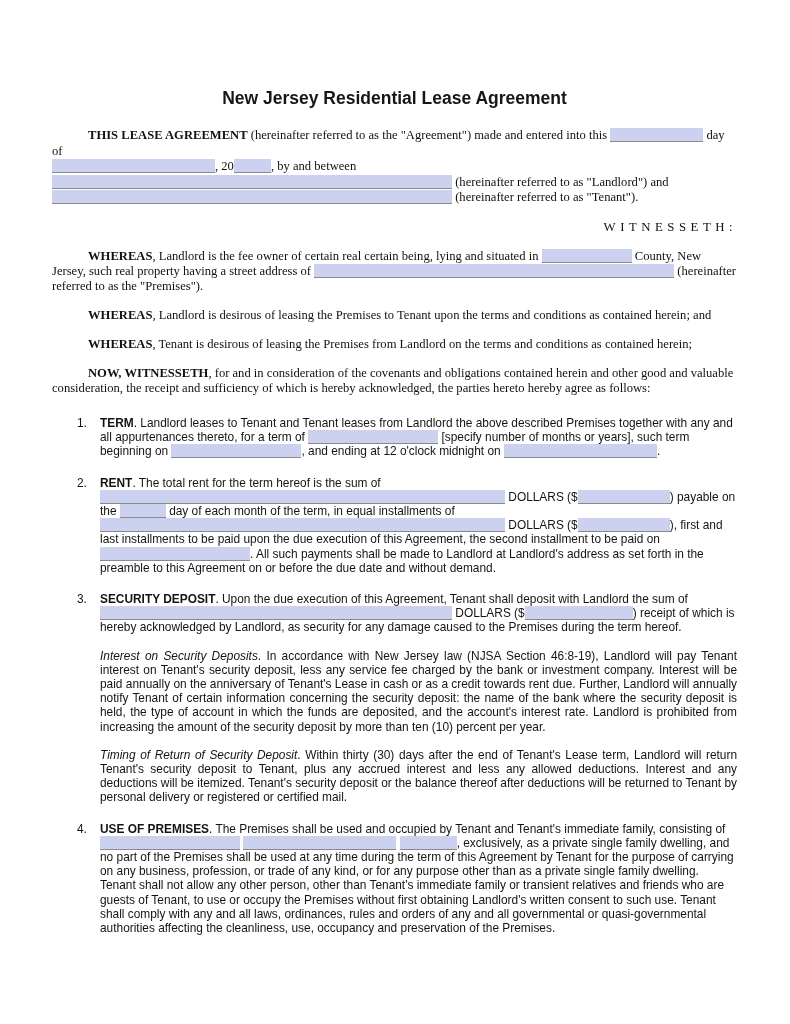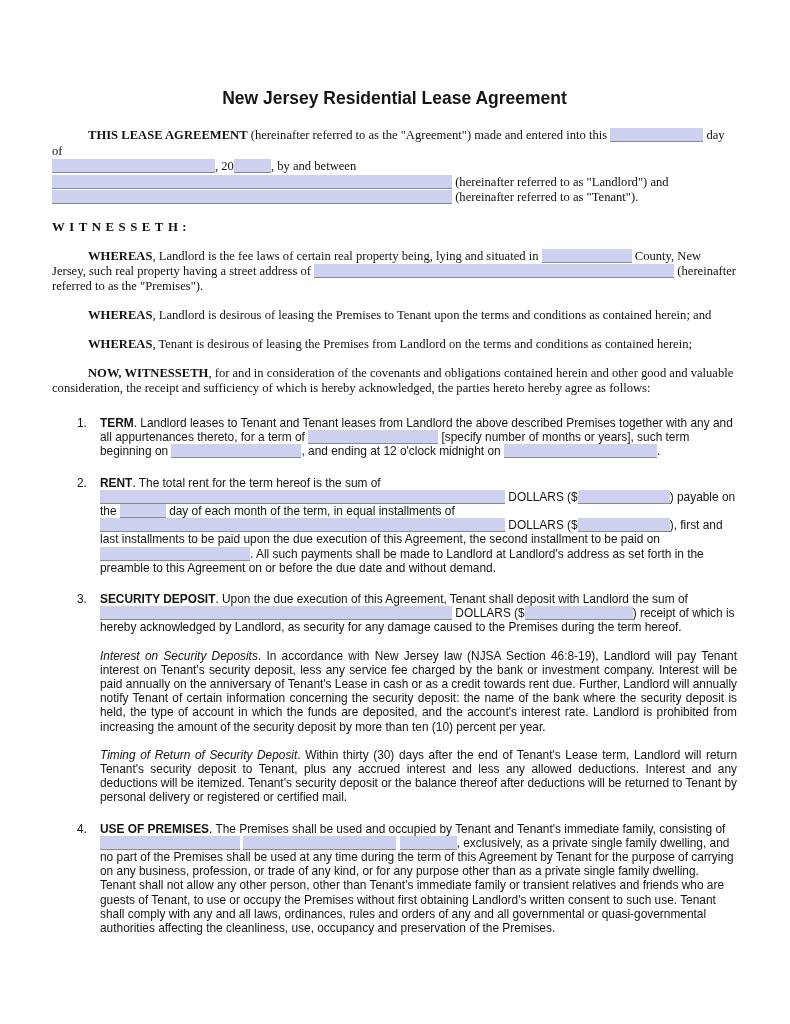--- a/index.html
+++ b/index.html
@@ -25,24 +25,25 @@
 
   .serif-p {
     font-size: 12.6px;
     line-height: 15px;
     margin: 0 0 14px 0;
   }
   .opening { line-height: 15.6px; }
   .ti { display: inline-block; width: 36px; }
 
   .witnesseth {
-    font-weight: bold;
+    font-weight: normal;
     letter-spacing: 4.5px;
     font-size: 12.8px;
     margin: 0 0 14px 0;
+    text-align: right;
   }
 
   .blank {
     display: inline-block;
     height: 13px;
     background: #ccd1f0;
     border-bottom: 1px solid #8a8a8a;
     vertical-align: -3px;
   }
 
@@ -76,21 +77,21 @@
 
     <h1 class="doc-title">New Jersey Residential Lease Agreement</h1>
 
     <p class="serif-p opening"><span class="ti"></span><b>THIS LEASE AGREEMENT</b><span> (hereinafter referred to as the "Agreement") made and entered into this </span><span class="blank" style="width:93px"></span><span> day of</span><br>
       <span class="blank" style="width:163px"></span><span>, 20</span><span class="blank" style="width:37px"></span><span>, by and between</span><br>
       <span class="blank" style="width:400px"></span><span> (hereinafter referred to as "Landlord") and</span><br>
       <span class="blank" style="width:400px"></span><span> (hereinafter referred to as "Tenant").</span></p>
 
     <p class="witnesseth">WITNESSETH:</p>
 
-    <p class="serif-p" style="text-indent:36px"><b>WHEREAS</b><span>, Landlord is the fee laws of certain real property being, lying and situated in </span><span class="blank" style="width:90px"></span><span> County, New Jersey, such real property having a street address of </span><span class="blank" style="width:360px"></span><span> (hereinafter referred to as the "Premises").</span></p>
+    <p class="serif-p" style="text-indent:36px"><b>WHEREAS</b><span>, Landlord is the fee owner of certain real certain being, lying and situated in </span><span class="blank" style="width:90px"></span><span> County, New Jersey, such real property having a street address of </span><span class="blank" style="width:360px"></span><span> (hereinafter referred to as the "Premises").</span></p>
 
     <p class="serif-p" style="text-indent:36px"><b>WHEREAS</b><span>, Landlord is desirous of leasing the Premises to Tenant upon the terms and conditions as contained herein; and</span></p>
 
     <p class="serif-p" style="text-indent:36px"><b>WHEREAS</b><span>, Tenant is desirous of leasing the Premises from Landlord on the terms and conditions as contained herein;</span></p>
 
     <p class="serif-p" style="text-indent:36px"><b>NOW, WITNESSETH</b><span>, for and in consideration of the covenants and obligations contained herein and other good and valuable consideration, the receipt and sufficiency of which is hereby acknowledged, the parties hereto hereby agree as follows:</span></p>
 
     <ol class="sections">
 
       <li class="section">

